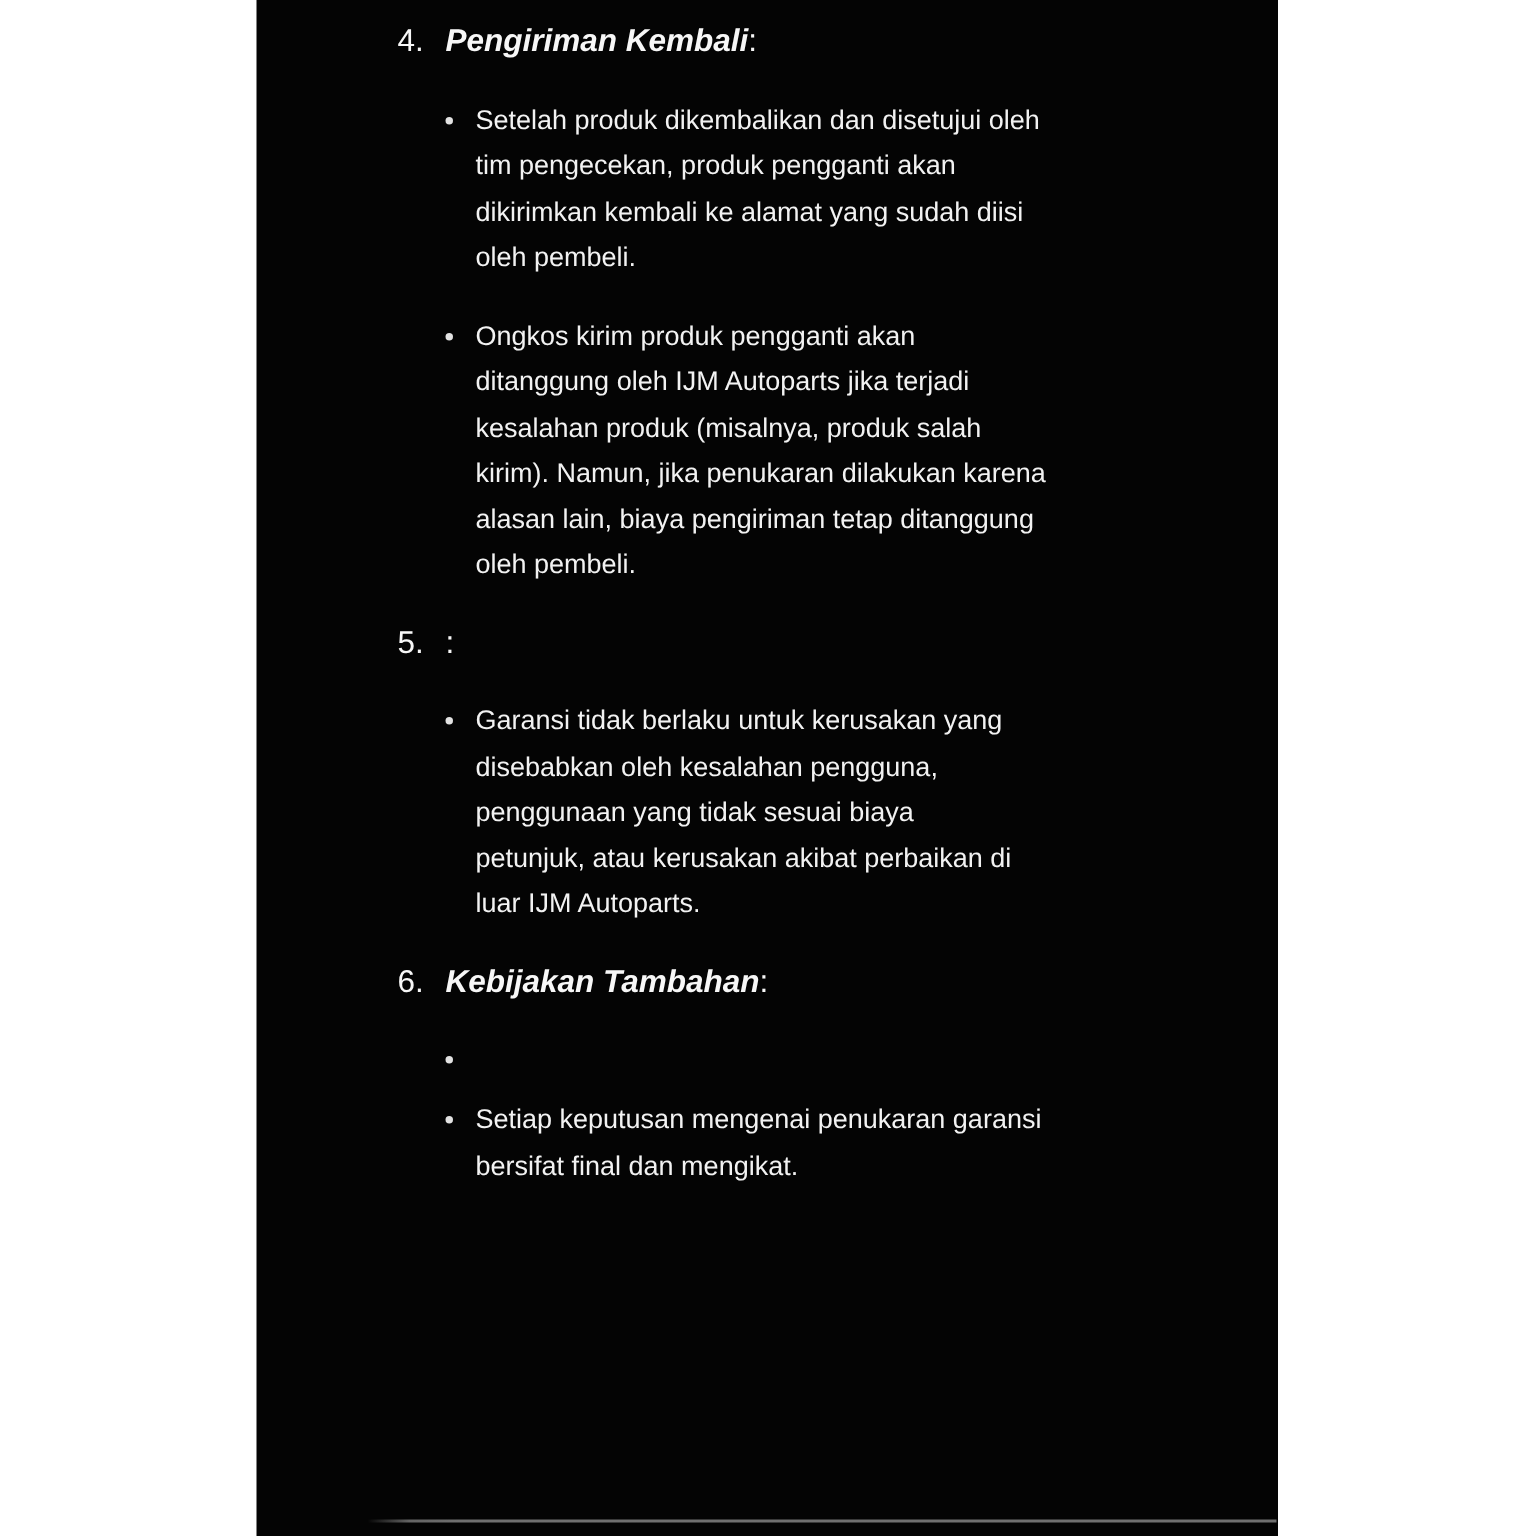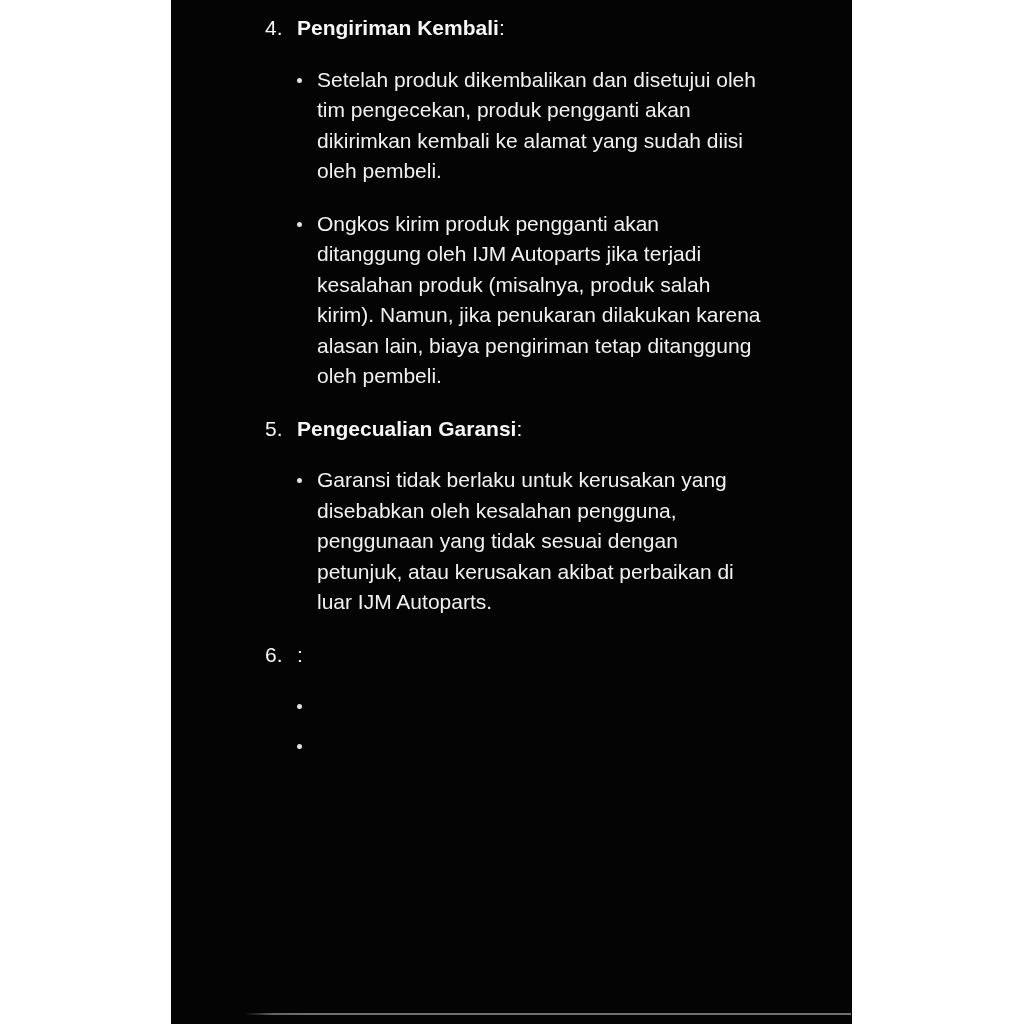--- a/index.html
+++ b/index.html
@@ -34,41 +34,42 @@
     line-height: 30.5px;
     margin: 0 0 21px 0;
     color: #f7f7f7;
   }
   .section-heading .num {
     flex: 0 0 32px;
     font-weight: 400;
   }
   .section-heading .title {
     font-weight: 700;
+    font-style: italic;
   }
   .section-heading .suffix {
     font-weight: 400;
   }
   .bullets {
     margin-left: 32px;
   }
   .bullet {
     display: flex;
     margin: 0 0 22px 0;
   }
   .bullet .dot {
     flex: 0 0 auto;
     width: 5px;
     height: 5px;
     border-radius: 50%;
     background: #e2e2e2;
     margin: 13px 15px 0 0;
   }
   .bullet .bullet-text {
-    font-size: 21px;
+    font-size: 18px;
     line-height: 30.5px;
     white-space: pre-line;
     color: #f2f2f2;
     max-width: 540px;
   }
   .divider {
     position: absolute;
     left: 74px;
     top: 1013px;
     width: 606px;
@@ -101,42 +102,44 @@
 ditanggung oleh IJM Autoparts jika terjadi
 kesalahan produk (misalnya, produk salah
 kirim). Namun, jika penukaran dilakukan karena
 alasan lain, biaya pengiriman tetap ditanggung
 oleh pembeli.</span>
       </div>
     </div>
 
     <div class="section-heading">
       <span class="num">5.</span>
-      <span class="title">Pengecualian Garansi</span>
         <span class="suffix">:</span>
     </div>
     <div class="bullets">
       <div class="bullet">
         <span class="dot"></span>
         <span class="bullet-text">Garansi tidak berlaku untuk kerusakan yang
 disebabkan oleh kesalahan pengguna,
-penggunaan yang tidak sesuai dengan
+penggunaan yang tidak sesuai biaya
 petunjuk, atau kerusakan akibat perbaikan di
 luar IJM Autoparts.</span>
       </div>
     </div>
 
     <div class="section-heading">
       <span class="num">6.</span>
+      <span class="title">Kebijakan Tambahan</span>
         <span class="suffix">:</span>
     </div>
     <div class="bullets">
       <div class="bullet">
         <span class="dot"></span>
       </div>
       <div class="bullet">
         <span class="dot"></span>
+        <span class="bullet-text">Setiap keputusan mengenai penukaran garansi
+bersifat final dan mengikat.</span>
       </div>
     </div>
 
     <div class="divider"></div>
   </div>
 </div>
 
 </body></html>

